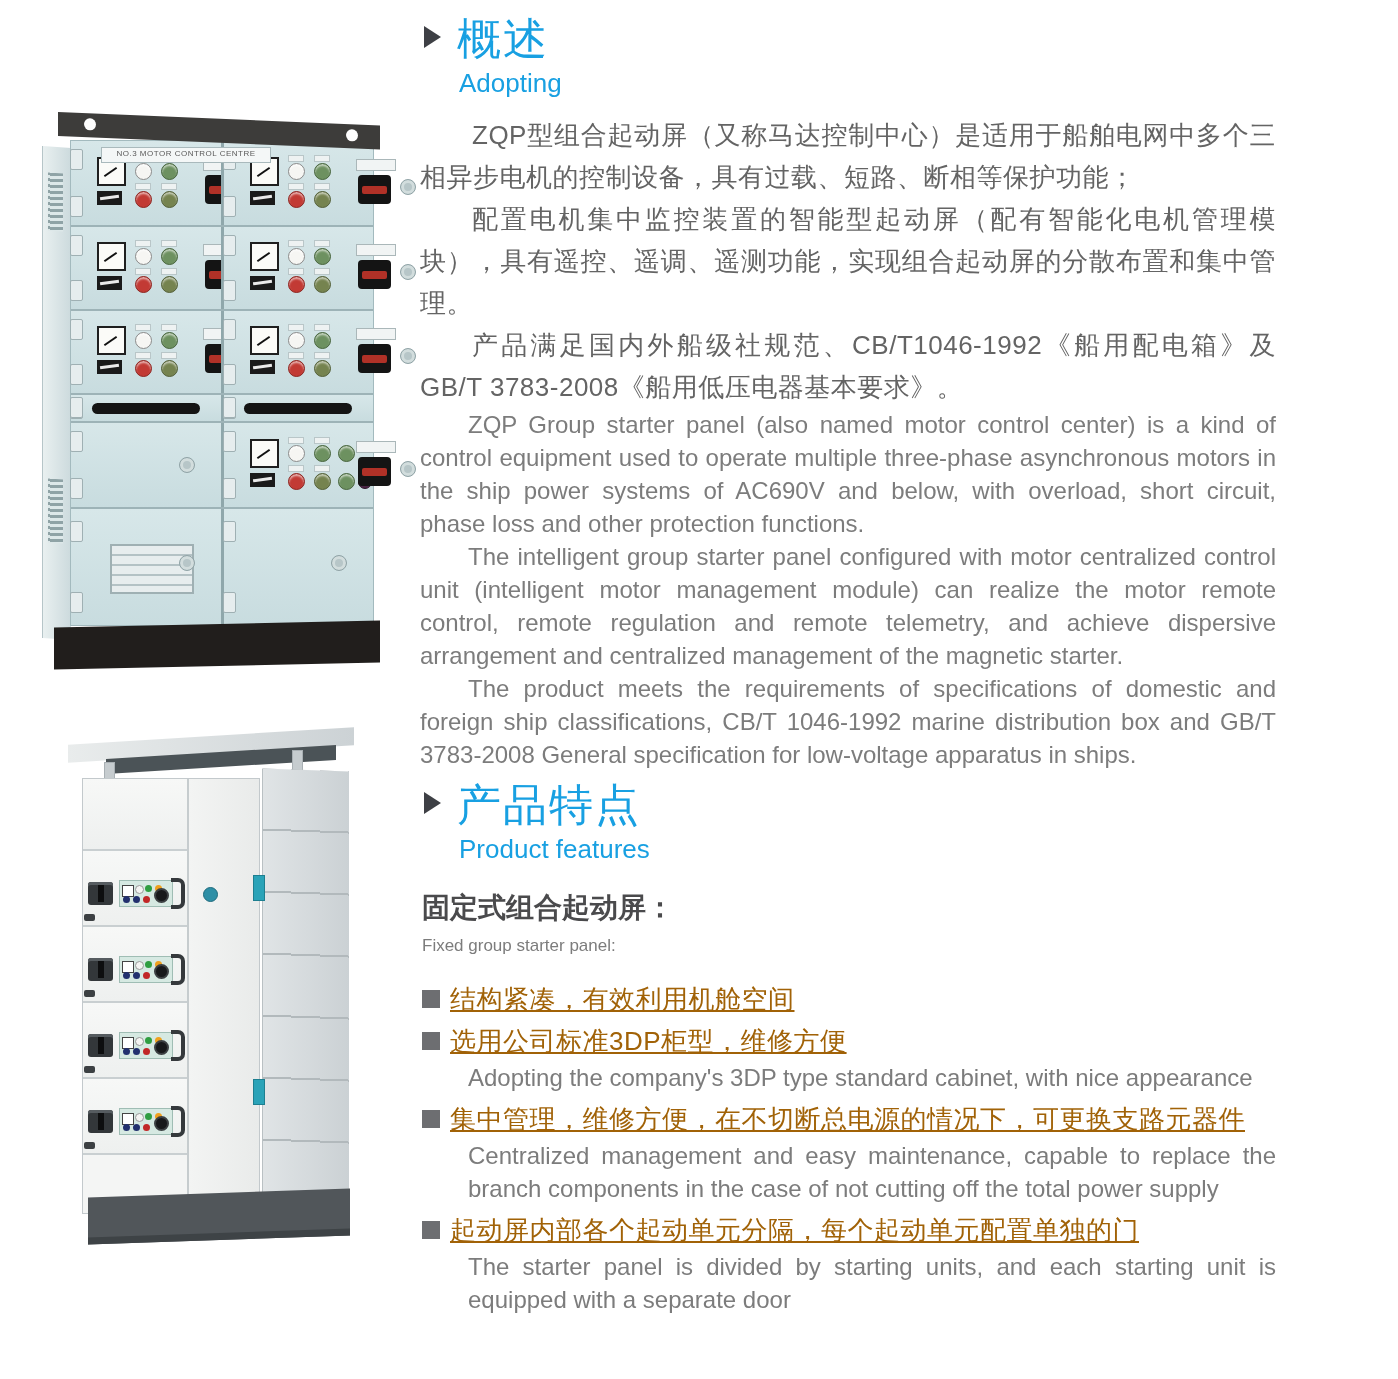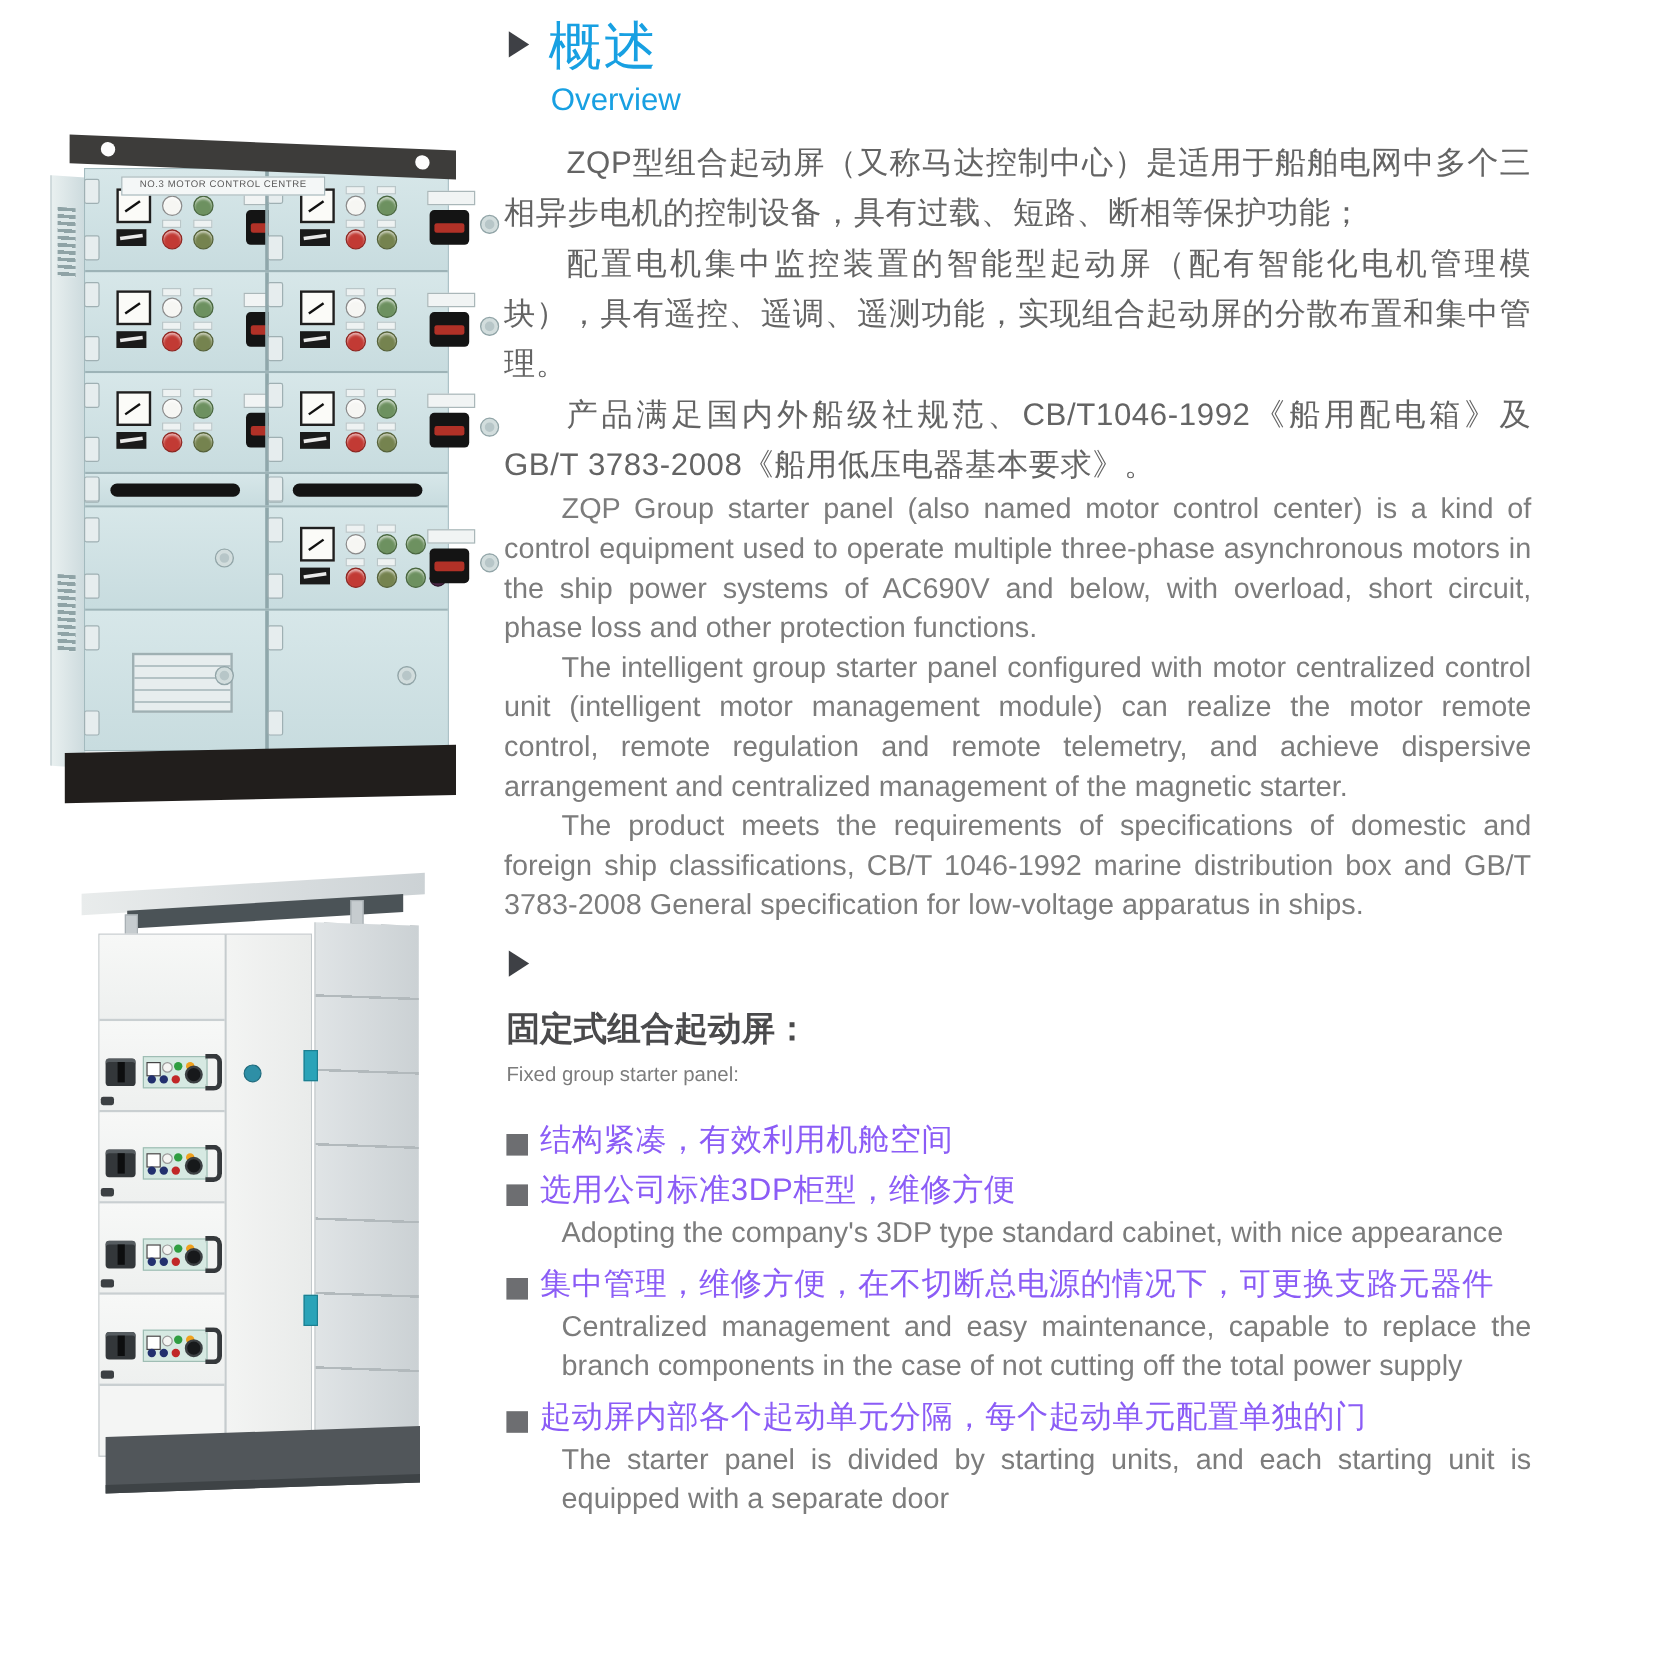--- a/index.html
+++ b/index.html
@@ -18,21 +18,21 @@
   .en-title{font-size:26px;line-height:30px;color:#18a0e2;margin:4px 0 0 2px;}
   .overview-text{margin-top:16px;}
   p.zh{font-size:26px;line-height:42px;color:#646464;text-align:justify;text-indent:2em;margin:0;letter-spacing:0.5px;}
   p.en{font-size:24px;line-height:33px;color:#7c7c7c;text-align:justify;text-indent:2em;margin:0;}
 
   .feat-sub{margin:26px 0 0 2px;}
   .feat-sub-zh{font-size:28px;font-weight:700;color:#4a4a4c;line-height:36px;}
   .feat-sub-en{font-size:17px;color:#7c7c7c;line-height:32px;margin-top:4px;}
   .feat-list{margin-top:18px;}
   .feat-item{margin-bottom:4px;}
-  .feat-zh{display:flex;align-items:center;font-size:26px;color:#8b5cf6;line-height:38px;letter-spacing:0.5px;}
+  .feat-zh{display:flex;align-items:flex-start;font-size:26px;color:#a16207;line-height:38px;letter-spacing:0.5px;text-decoration:underline;}
   .sq{flex:0 0 auto;width:18px;height:18px;background:#6d6e71;margin:10px 10px 0 2px;}
   .feat-en{font-size:24px;color:#7c7c7c;line-height:33px;margin:1px 0 6px 48px;text-align:justify;}
 
   
   .fig{position:absolute;}
   #fig1{left:42px;top:110px;width:338px;height:556px;}
   #fig2{left:68px;top:722px;width:300px;height:530px;}
 
   
   .c1-topbar{position:absolute;left:16px;top:2px;width:322px;height:24px;background:#3d3c3a;
@@ -378,36 +378,40 @@
       </div>
     </div>
     <div class="c2-base"></div>
   </div>
 
   <section class="sec" id="sec-overview">
     <div class="sec-head">
       <span class="tri"></span>
       <div>
         <h2 class="zh-title">概述</h2>
-        <div class="en-title">Overview</div>
+        <div class="en-title">Adopting</div>
       </div>
     </div>
     <div class="overview-text">
       <p class="zh">ZQP型组合起动屏（又称马达控制中心）是适用于船舶电网中多个三相异步电机的控制设备，具有过载、短路、断相等保护功能；</p>
       <p class="zh">配置电机集中监控装置的智能型起动屏（配有智能化电机管理模块），具有遥控、遥调、遥测功能，实现组合起动屏的分散布置和集中管理。</p>
       <p class="zh">产品满足国内外船级社规范、CB/T1046-1992《船用配电箱》及GB/T 3783-2008《船用低压电器基本要求》。</p>
       <p class="en">ZQP Group starter panel (also named motor control center) is a kind of control equipment used to operate multiple three-phase asynchronous motors in the ship power systems of AC690V and below, with overload, short circuit, phase loss and other protection functions.</p>
       <p class="en">The intelligent group starter panel configured with motor centralized control unit (intelligent motor management module) can realize the motor remote control, remote regulation and remote telemetry, and achieve dispersive arrangement and centralized management of the magnetic starter.</p>
       <p class="en">The product meets the requirements of specifications of domestic and foreign ship classifications, CB/T 1046-1992 marine distribution box and GB/T 3783-2008 General specification for low-voltage apparatus in ships.</p>
     </div>
   </section>
 
   <section class="sec" id="sec-features">
     <div class="sec-head">
       <span class="tri"></span>
+      <div>
+        <h2 class="zh-title">产品特点</h2>
+        <div class="en-title">Product features</div>
+      </div>
     </div>
     <div class="feat-sub">
       <div class="feat-sub-zh">固定式组合起动屏：</div>
       <div class="feat-sub-en">Fixed group starter panel:</div>
     </div>
     <div class="feat-list">
       <div class="feat-item">
         <div class="feat-zh">
             <span class="sq"></span>
           <span>结构紧凑，有效利用机舱空间</span>

